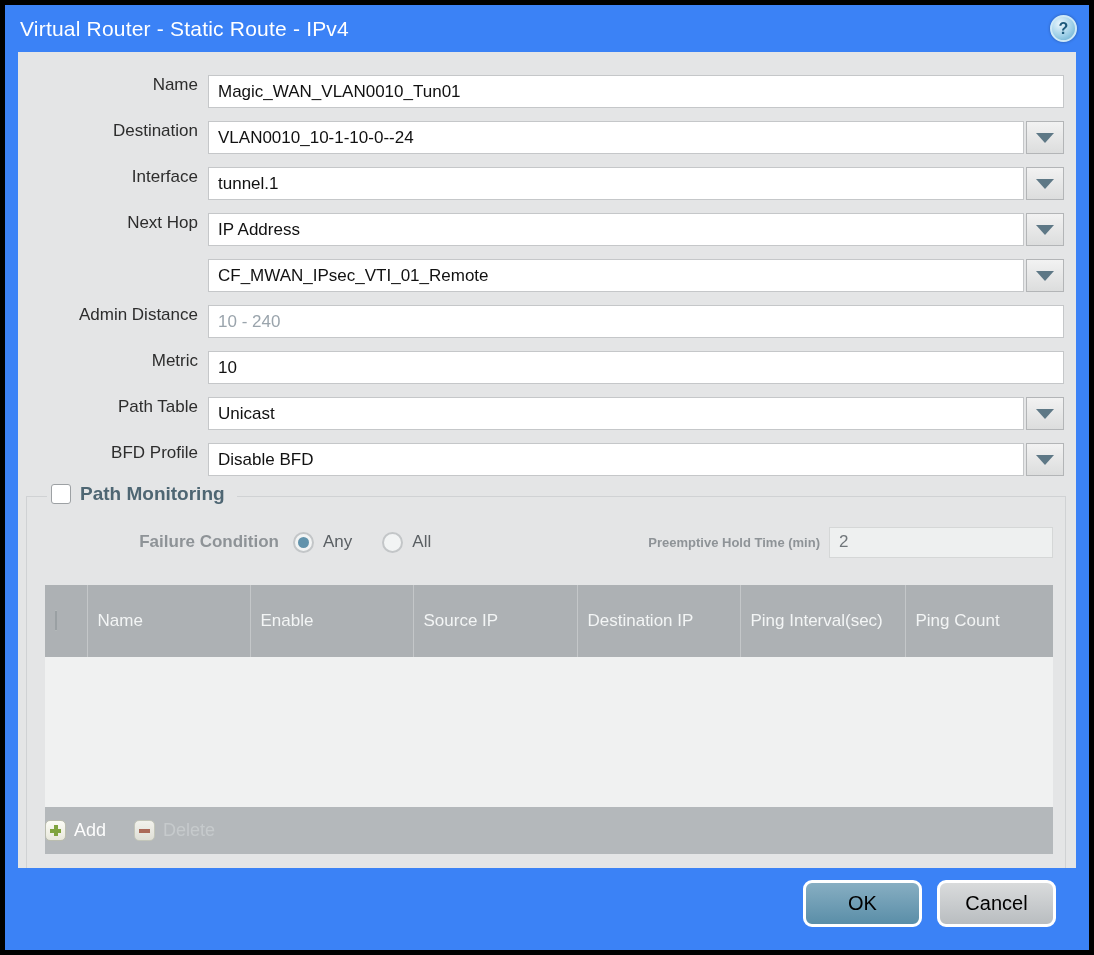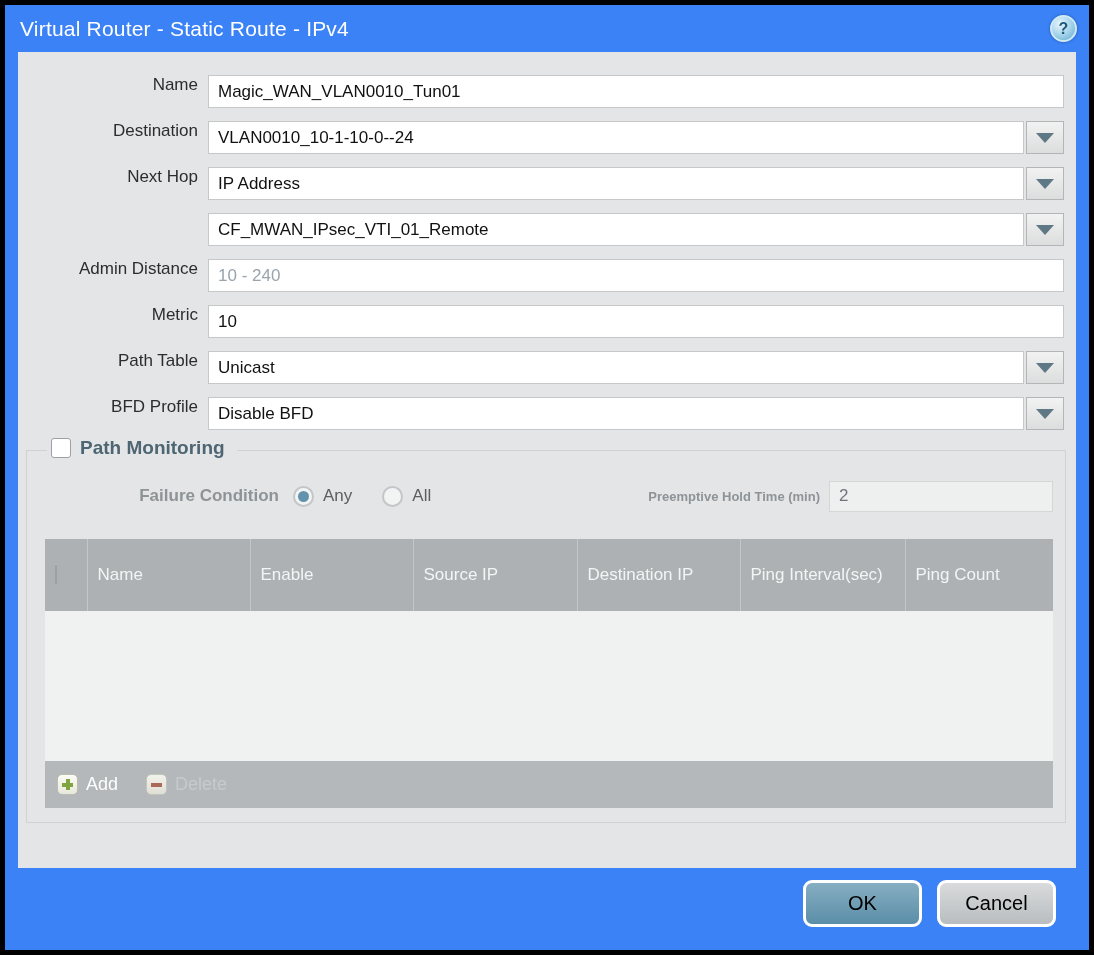--- a/index.html
+++ b/index.html
@@ -57,21 +57,21 @@
 
   
   .pm-table { width:100%; border-collapse:collapse; table-layout:fixed; }
   .pm-table th { background:#adb1b4; color:#f3f5f5; font-weight:normal; font-size:17px;
     text-align:left; padding:6px 10px; height:72px; vertical-align:middle;
     border-right:1px solid #c4c7c9; }
   .pm-table th:last-child { border-right:none; }
   .th-check { width:17px; height:17px; background:#e2e4e5; border:1px solid #9aa0a3;
     border-radius:2px; box-shadow:inset 0 0 0 2px #cfd2d3; cursor:pointer; }
   .pm-body { height:150px; background:#f0f1f1; }
-  .pm-footer { height:47px; background:#b4b8bb; display:flex; align-items:center; padding-left:12px; }
+  .pm-footer { height:47px; background:#b4b8bb; display:flex; align-items:center; padding-left:0; }
   .tbl-btn { display:flex; align-items:center; background:none; border:none; cursor:pointer;
     font-family:inherit; margin-right:28px; padding:0; }
   .icon-sq { width:21px; height:21px; border-radius:5px; position:relative; margin-right:8px;
     background:linear-gradient(#fcfcf5,#e8e8dc); border:1px solid #babdaf; }
   .icon-plus::before { content:''; position:absolute; left:4px; right:4px; top:8px; height:4px; background:#80a43e; }
   .icon-plus::after  { content:''; position:absolute; top:4px; bottom:4px; left:8px; width:4px; background:#80a43e; }
   .icon-minus { background:linear-gradient(#f2f2ec,#dfdfd6); border-color:#c3c6ba; }
   .icon-minus::before { content:''; position:absolute; left:4px; right:4px; top:8px; height:4px; background:#ab6a58; }
   .add-label { font-size:18px; color:#fdfdfd; }
   .del-label { font-size:18px; color:#c6cacc; }
@@ -107,20 +107,29 @@
       <div class="form-row">
         <span class="form-label">Destination</span>
         <span class="form-field">
           <input class="text-input" type="text" value="VLAN0010_10-1-10-0--24" style="">
           <span class="dd-btn">
               <span class="dd-arrow"></span>
             </span>
         </span>
       </div>
 
+      <div class="form-row">
+        <span class="form-label">Interface</span>
+        <span class="form-field">
+          <input class="text-input" type="text" value="tunnel.1" style="">
+          <span class="dd-btn">
+              <span class="dd-arrow"></span>
+            </span>
+        </span>
+      </div>
 
       <div class="form-row">
         <span class="form-label">Next Hop</span>
         <span class="form-field">
           <input class="text-input" type="text" value="IP Address" style="">
           <span class="dd-btn">
               <span class="dd-arrow"></span>
             </span>
         </span>
       </div>

